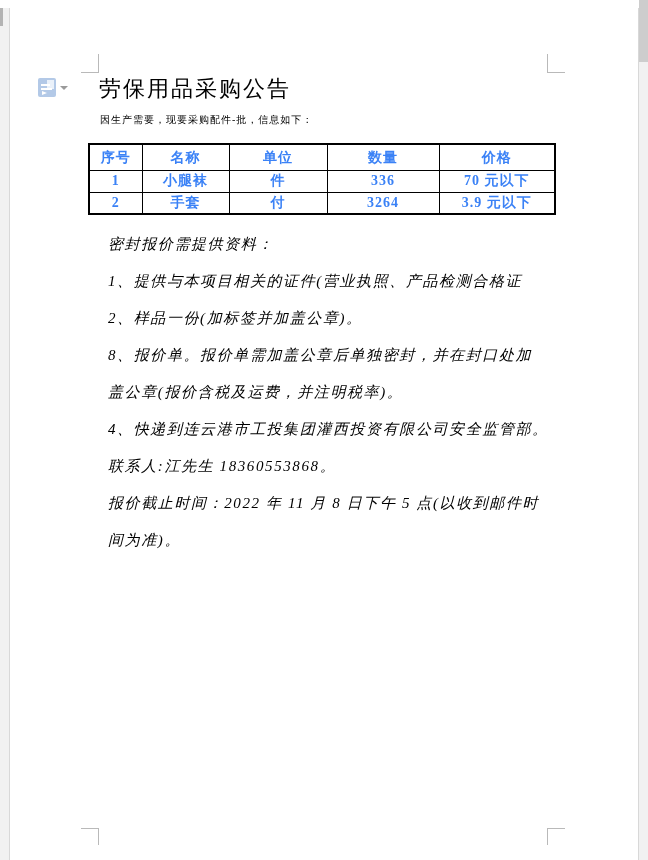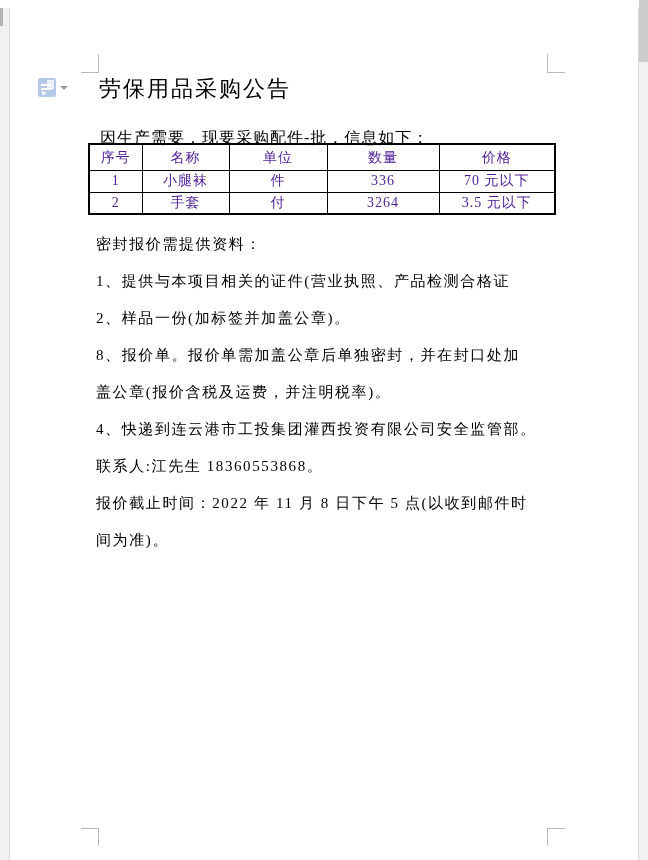--- a/index.html
+++ b/index.html
@@ -31,36 +31,36 @@
   .paste-btn .arrow{ position: absolute; left: 4px; top: 13px; width: 0; height: 0;
                      border-top: 2px solid transparent; border-bottom: 2px solid transparent;
                      border-left: 5px solid #ffffff; }
   .paste-caret { position: absolute; left: 60px; top: 86px; width: 0; height: 0; cursor: pointer;
                  border-left: 4px solid transparent; border-right: 4px solid transparent;
                  border-top: 4px solid #9a9a9a; }
 
   
   .doc-title { position: absolute; left: 99px; top: 74px; width: 448px; text-align: left;
                font-size: 22px; letter-spacing: 2px; font-weight: 400; white-space: nowrap; }
-  .doc-intro { position: absolute; left: 100px; top: 128px; width: 460px;
-               font-size: 16px; letter-spacing: 1px; white-space: nowrap; }
+  .doc-intro { position: absolute; left: 100px; top: 113px; width: 460px;
+               font-size: 10px; letter-spacing: 1px; white-space: nowrap; }
 
   
   table.doc-table { position: absolute; left: 88px; top: 143px; border-collapse: collapse;
                     table-layout: fixed; font-weight: 700; font-size: 14px; text-align: center;
                     border: 2px solid #000; }
   table.doc-table td, table.doc-table th { border: 1px solid #000; overflow: hidden;
-                    letter-spacing: 1px; font-weight: 400; color: #4c1d95; }
+                    letter-spacing: 1px; font-weight: 700; color: #3b82f6; }
   table.doc-table tr.hdr  td { height: 26px; vertical-align: top; padding-top: 4px; }
   table.doc-table tr.data td { height: 22px; vertical-align: middle; }
   .c0 { width: 53px; } .c1 { width: 87px; } .c2 { width: 98px; } .c3 { width: 112px; } .c4 { width: 116px; }
 
   
-  .paras { position: absolute; left: 96px; top: 226px; width: 460px; font-size: 15px;
-           letter-spacing: 1.6px; }
+  .paras { position: absolute; left: 108px; top: 226px; width: 460px; font-size: 15px;
+           letter-spacing: 1.6px; font-style: italic; }
   .paras .line { height: 37px; line-height: 37px; white-space: nowrap; }
 </style>
 </head>
 <body>
 
 <div id="stage">
 
   <div class="gutter left"></div>
   <div class="gutter right"></div>
   <div class="edge-notch"></div>
@@ -96,21 +96,21 @@
       <td class="c1">小腿袜</td>
       <td class="c2">件</td>
       <td class="c3">336</td>
       <td class="c4">70 元以下</td>
     </tr>
     <tr class="data">
       <td class="c0">2</td>
       <td class="c1">手套</td>
       <td class="c2">付</td>
       <td class="c3">3264</td>
-      <td class="c4">3.5 元以下</td>
+      <td class="c4">3.9 元以下</td>
     </tr>
   </tbody>
     </table>
 
   <div class="paras">
     <div class="line">密封报价需提供资料：</div>
     <div class="line">1、提供与本项目相关的证件(营业执照、产品检测合格证</div>
     <div class="line">2、样品一份(加标签并加盖公章)。</div>
     <div class="line">8、报价单。报价单需加盖公章后单独密封，并在封口处加</div>
     <div class="line">盖公章(报价含税及运费，并注明税率)。</div>

